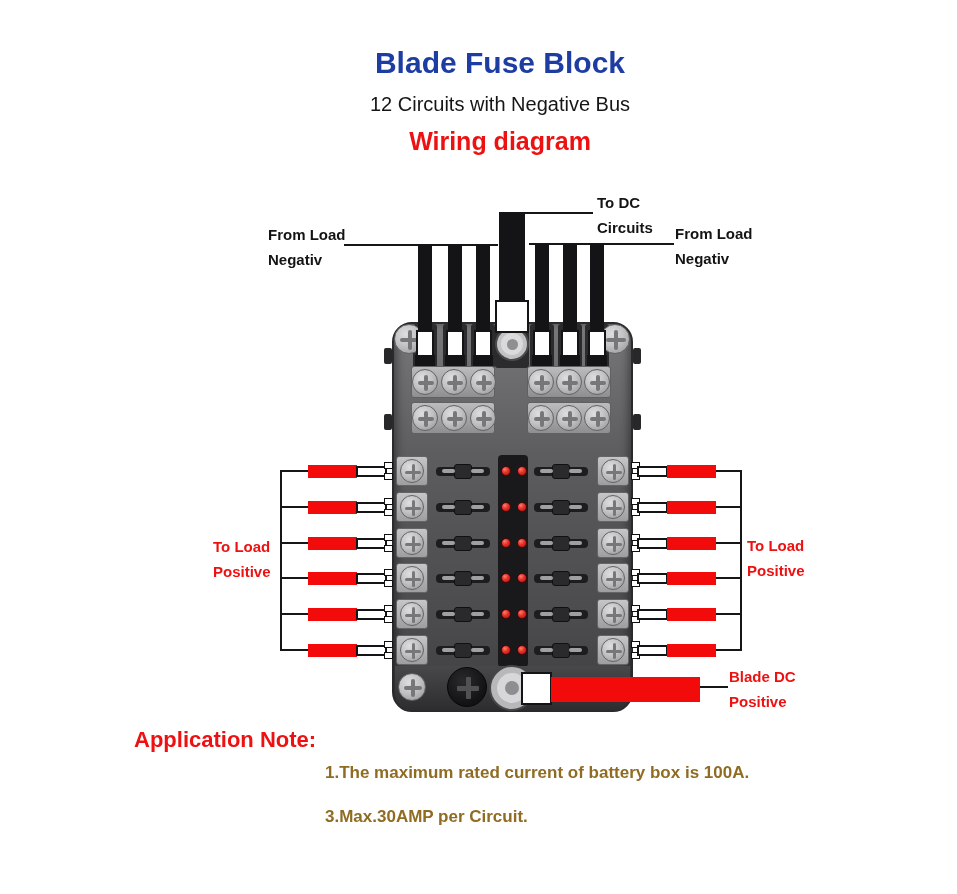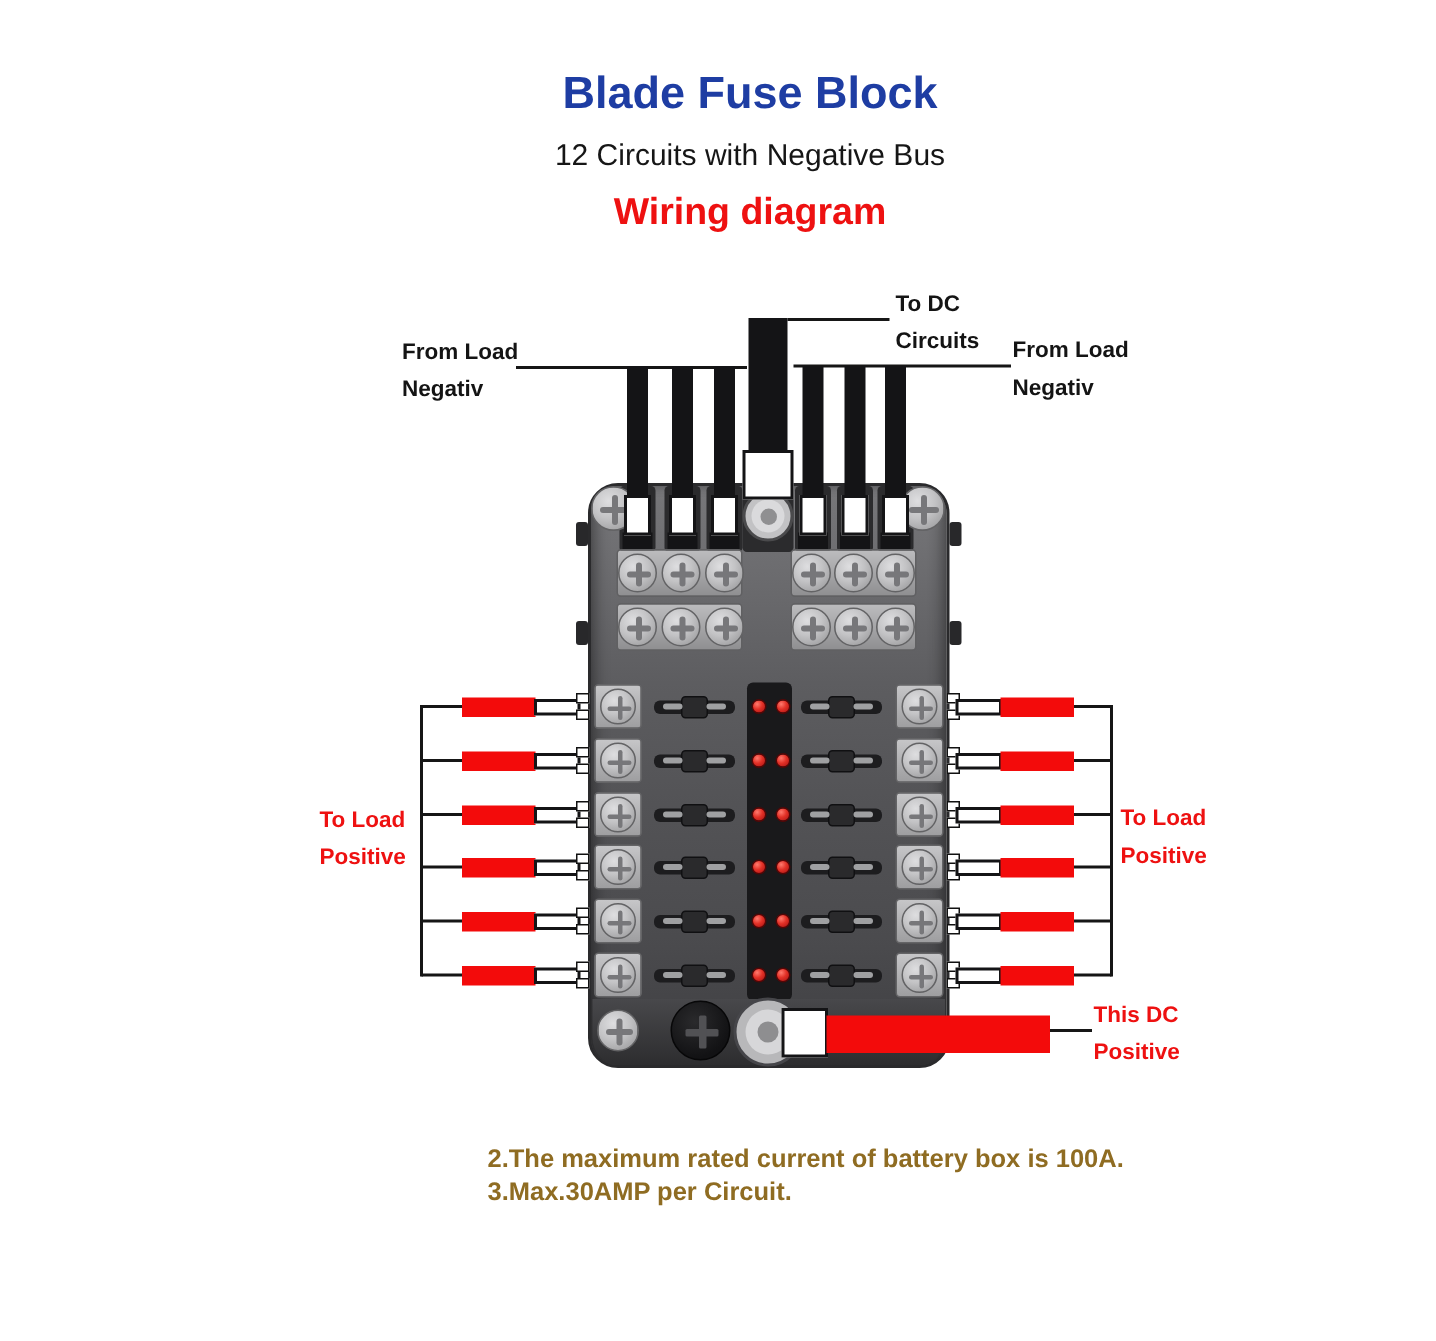--- a/index.html
+++ b/index.html
@@ -55,21 +55,21 @@
   #lbl-from-load-right{left:675px;top:221px}
   #lbl-to-load-left{left:213px;top:534px}
   #lbl-to-load-right{left:747px;top:533px}
   #lbl-from-dc{left:729px;top:664px}
 
   
   #note-head{position:absolute;left:134px;top:727px;font-size:22px;font-weight:700;
       color:var(--accent-red,#ee1111);white-space:nowrap}
   .note-item{position:absolute;left:325px;font-size:17px;font-weight:700;line-height:22px;
       color:var(--note-brown,#8f6c22);white-space:nowrap}
-  #note-1{top:729px}#note-2{top:762px}#note-3{top:784px}
+  #note-1{top:729px}#note-2{top:762px}#note-3{top:806px}
 </style>
 </head>
 <body>
 
 <div id="canvas">
 
   <div id="title" class="hline">Blade Fuse Block</div>
   <div id="subtitle" class="hline">12 Circuits with Negative Bus</div>
   <div id="wiring" class="hline">Wiring diagram</div>
 
@@ -387,19 +387,20 @@
   </div>
   <div class="lbl2 red" id="lbl-to-load-left">
     <span>To Load</span>
     <span>Positive</span>
   </div>
   <div class="lbl2 red" id="lbl-to-load-right">
     <span>To Load</span>
     <span>Positive</span>
   </div>
   <div class="lbl2 red" id="lbl-from-dc">
-    <span>This DC</span>
+    <span>Blade DC</span>
     <span>Positive</span>
   </div>
 
-  <div id="note-2" class="note-item">2.The maximum rated current of battery box is 100A.</div>
+  <div id="note-head">Application Note:</div>
+  <div id="note-2" class="note-item">1.The maximum rated current of battery box is 100A.</div>
   <div id="note-3" class="note-item">3.Max.30AMP per Circuit.</div>
 </div>
 
 </body></html>

